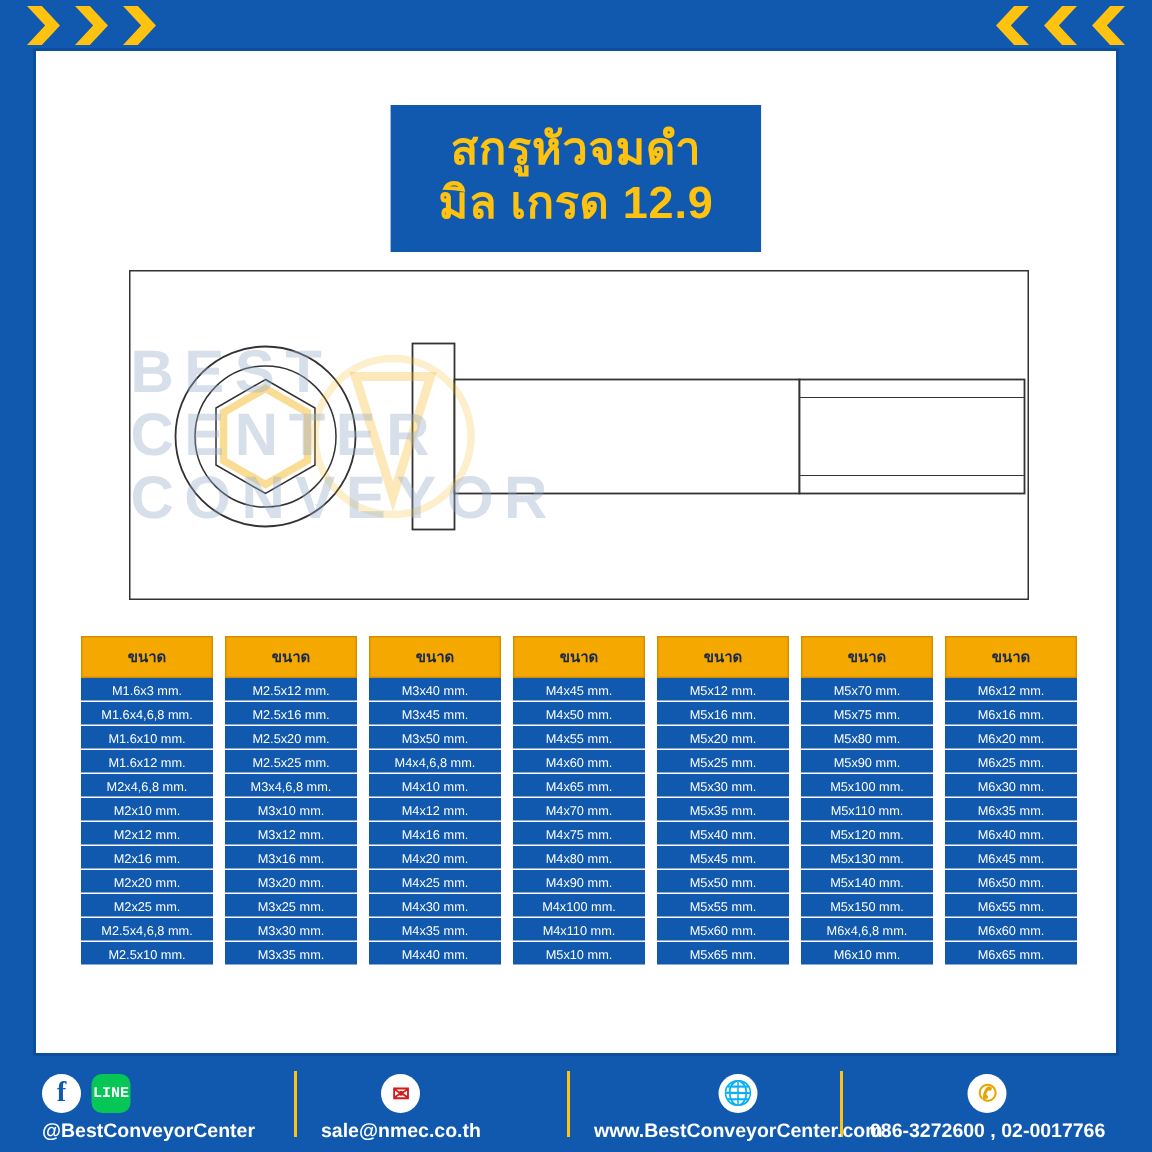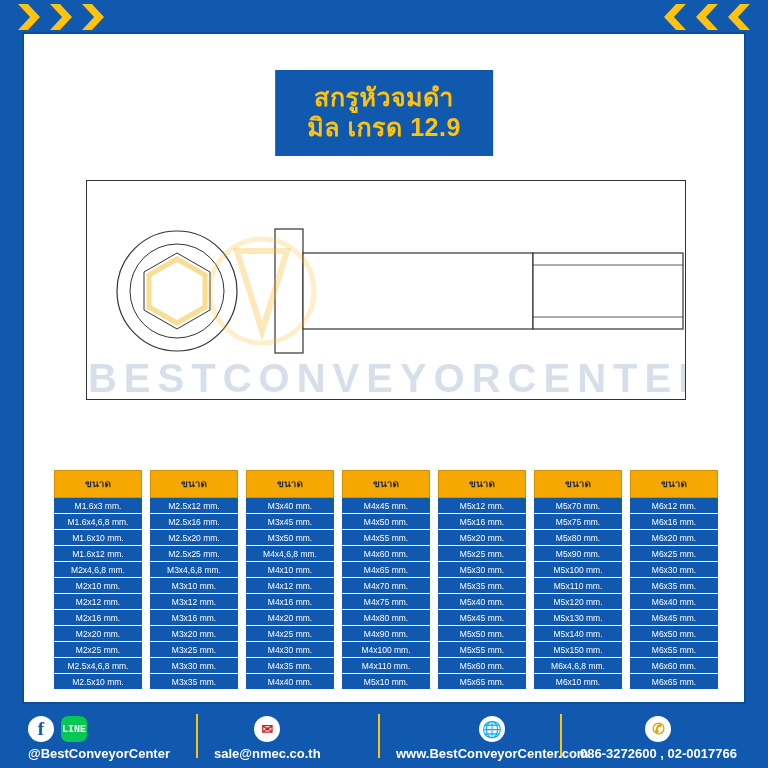--- a/index.html
+++ b/index.html
@@ -42,42 +42,42 @@
   
   .title-box {
     position: absolute;
     left: 50%; transform: translateX(-50%);
     top: 36px;
     background: #1059ae;
     color: #ffc20e;
     padding: 12px 32px 14px;
     text-align: center;
     line-height: 1.2;
-    font-size: 25px;
+    font-size: 30px;
     font-weight: bold;
     letter-spacing: .5px;
     white-space: nowrap;
   }
   .title-box div { display: block; }
 
   
   .img-frame {
     position: absolute;
     left: 62px; top: 146px;
     width: 600px; height: 220px;
     border: 1px solid #333;
     background: #fff;
     overflow: hidden;
   }
   .img-frame svg { position: absolute; left: 0; top: 0; }
   .wm {
     position: absolute;
-    left: 15px; top: 0; width: 100%; height: 100%;
-    display: flex; flex-direction: row;
-    justify-content: center; align-items: flex-end;
+    left: 0; top: 0; width: 100%; height: 100%;
+    display: flex; flex-direction: column;
+    justify-content: center; align-items: flex-start;
     pointer-events: none;
   }
   .wm span {
     font-size: 40px;
     font-weight: bold;
     letter-spacing: 7px;
     color: rgba(150,170,200,0.38);
     line-height: 1.05;
   }
 
@@ -91,21 +91,20 @@
   }
   .col { width: 88px; }
   .col-head {
     background: #f5a800;
     color: #1b2a4a;
     font-size: 10px;
     font-weight: bold;
     text-align: center;
     padding: 5px 0 6px;
     border: 1px solid #d38f00;
-    margin-top: 46px;
   }
   .cell {
     background: #1059ae;
     color: #ffffff;
     font-size: 8.5px;
     text-align: center;
     padding: 2.5px 0;
     border-bottom: 1px solid #ffffff;
     white-space: nowrap;
   }
@@ -191,22 +190,22 @@
       <rect x="446" y="72" width="150" height="76" fill="#fff" stroke="#333" stroke-width="1.2"></rect>
       <line x1="446" y1="84" x2="596" y2="84" stroke="#333" stroke-width="0.8"></line>
       <line x1="446" y1="136" x2="596" y2="136" stroke="#333" stroke-width="0.8"></line>
 
       <path d="M150 70 L200 70 L175 150 Z" fill="none" stroke="rgba(245,180,20,0.30)" stroke-width="6"></path>
       <circle cx="175" cy="110" r="52" fill="none" stroke="rgba(245,180,20,0.22)" stroke-width="5"></circle>
       <polygon points="90,78 118,94 118,126 90,142 62,126 62,94" fill="none" stroke="rgba(245,180,20,0.45)" stroke-width="5"></polygon>
     </svg>
     <div class="wm">
       <span>BEST</span>
+      <span>CENTER</span>
       <span>CONVEYOR</span>
-      <span>CENTER</span>
     </div>
   </div>
 
   <div class="cols" id="cols">
       <div class="col">
         <div class="col-head">ขนาด</div>
         <div class="cell">M1.6x3 mm.</div>
         <div class="cell">M1.6x4,6,8 mm.</div>
         <div class="cell">M1.6x10 mm.</div>
         <div class="cell">M1.6x12 mm.</div>

